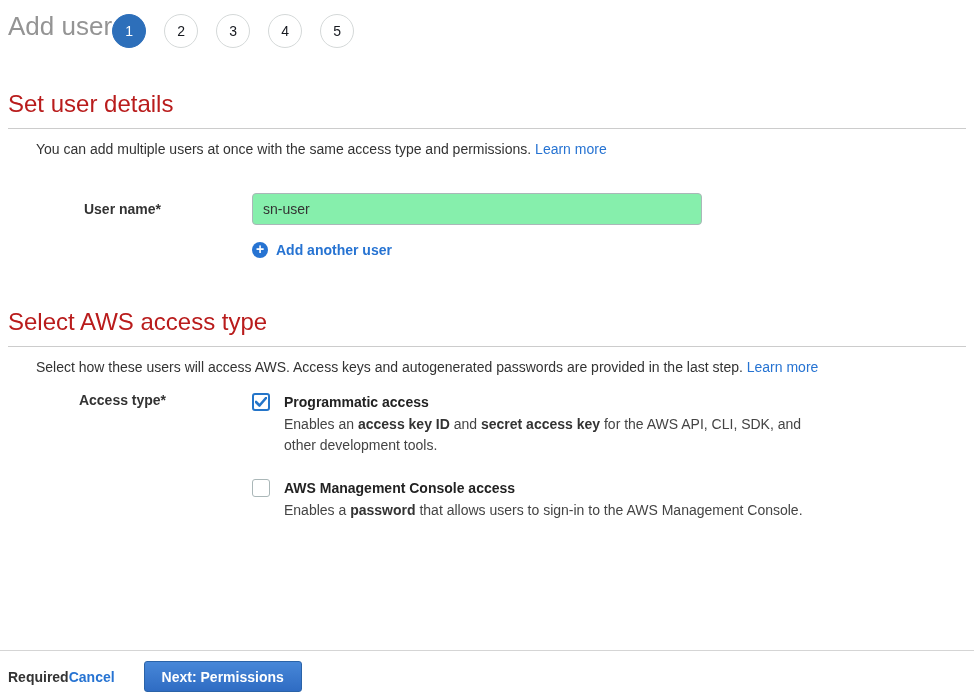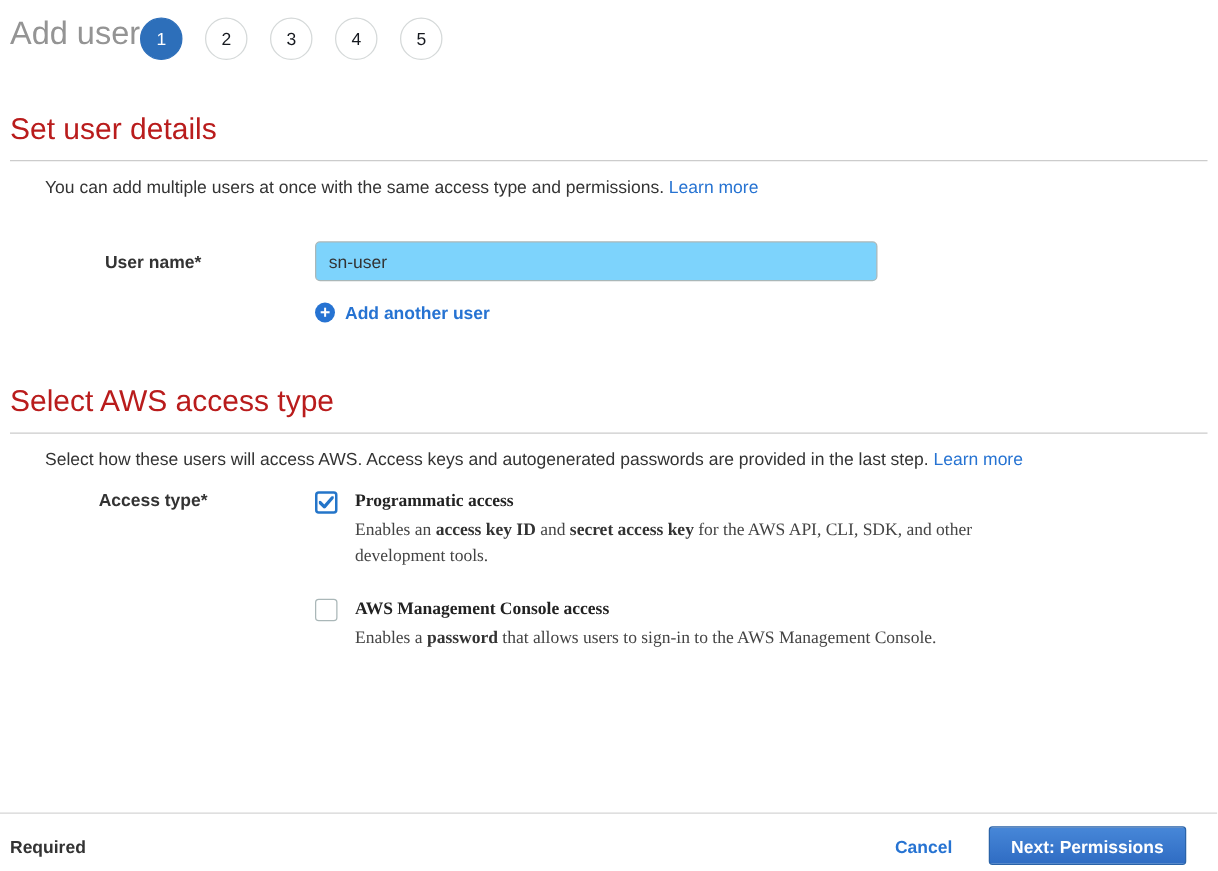--- a/index.html
+++ b/index.html
@@ -71,21 +71,21 @@
   .text-input {
     width: 450px;
     height: 32px;
     border: 1px solid #aab7b8;
     border-radius: 4px;
     padding: 0 10px;
     font-size: 14px;
     color: #333;
     font-family: "Liberation Sans", "DejaVu Sans", sans-serif;
     outline: none;
-    background: #7dd3fc;
+    background: #86efac;
   }
   .add-user-row { margin-top: 16px; }
   .add-user-link {
     display: inline-flex;
     align-items: center;
     gap: 8px;
     font-weight: bold;
     color: #2673d2;
     text-decoration: none;
     cursor: pointer;
@@ -97,21 +97,21 @@
     background: #2673d2;
     color: #fff;
     font-size: 14px;
     font-weight: bold;
     line-height: 15px;
     text-align: center;
     display: inline-block;
   }
 
   
-  .option { display: flex; align-items: flex-start; font-family: Liberation Serif, serif; }
+  .option { display: flex; align-items: flex-start; }
   .option + .option { margin-top: 22px; }
   .checkbox {
     width: 18px; height: 18px;
     border-radius: 3px;
     background: #fff;
     display: inline-flex;
     align-items: center;
     justify-content: center;
     margin-top: 1px;
     cursor: pointer;
@@ -130,21 +130,20 @@
   }
   .option-desc b { color: #333; }
 
   
   .footer {
     position: absolute;
     left: 0; right: 0; bottom: 0;
     border-top: 1px solid #d5d5d5;
     padding: 10px 25px 5px 8px;
     display: flex;
-    justify-content: space-between;
     align-items: center;
     background: #fff;
   }
   .footer-required { font-weight: bold; color: #333; }
   .footer-right { display: flex; align-items: center; gap: 29px; }
   .next-button {
     background: linear-gradient(to bottom, #4787d8, #2f6cc3);
     border: 1px solid #2a63a8;
     border-radius: 3px;
     color: #fff;

